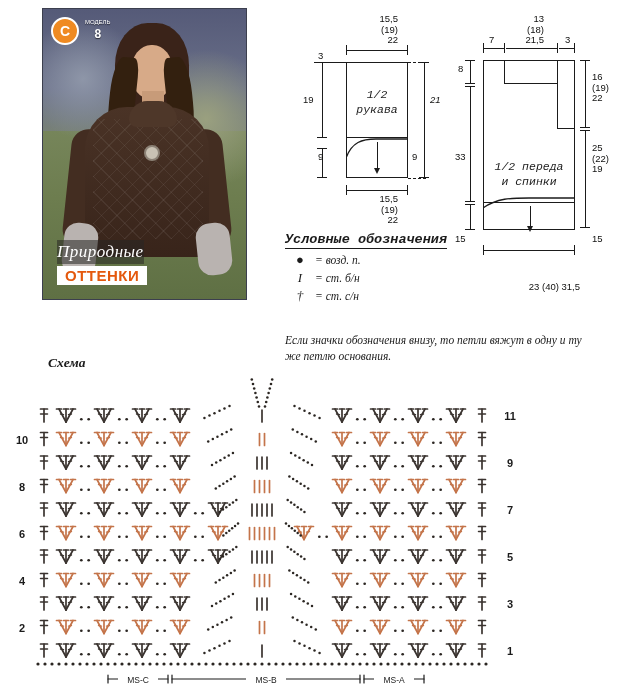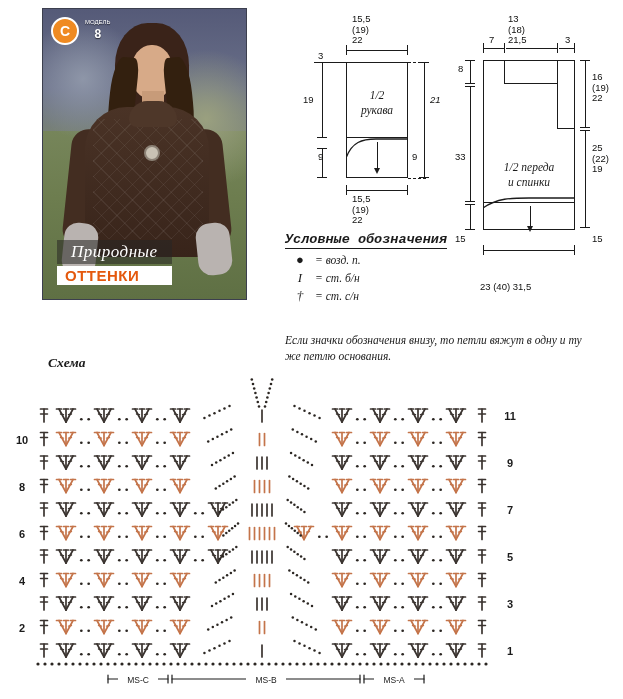--- a/index.html
+++ b/index.html
@@ -103,21 +103,21 @@
   }
   .photo-model-label {
     position:absolute; left:42px; top:10px; color:#fff; font-size:6px; line-height:1.25;
     text-align:center; text-shadow:0 1px 1px rgba(0,0,0,.6);
   }
   .photo-model-label .num { font-size:12px; font-weight:bold; display:block; }
   .cap-wrap { position:absolute; left:14px; bottom:14px; }
   .cap1 {
     display:inline-block; background:rgba(40,38,36,.55); color:#fff;
     font-family:"Liberation Serif", serif; font-style:italic; font-size:17px;
-    padding:2px 14px; letter-spacing:.5px;
+    padding:2px 0; letter-spacing:.5px;
   }
   .cap2 {
     display:block; margin-top:2px; background:#ffffff; color:#e4580d;
     font-weight:bold; font-size:15px; padding:1px 8px; letter-spacing:.5px;
   }
 
   
   .legend-title {
     position:absolute; left:285px; top:232px;
     font-family:Liberation Mono, monospace; font-weight:bold; font-style:italic;
@@ -142,30 +142,30 @@
   .shema-label {
     position:absolute; left:48px; top:355px;
     font-family:"Liberation Serif", serif; font-weight:bold; font-style:italic;
     font-size:13.5px;
   }
 
   
   .sch { position:absolute; }
   .sch-lbl {
     position:absolute; font-size:9.5px; font-family:"Liberation Sans", sans-serif;
-    color:#10100f; white-space:nowrap; line-height:1.12; text-align:left;
+    color:#10100f; white-space:nowrap; line-height:1.12; text-align:right;
   }
   .box {
     position:absolute; border:1.3px solid #1b1b1b; background:transparent;
   }
   .hline { position:absolute; background:#1b1b1b; height:1.3px; }
   .vline { position:absolute; background:#1b1b1b; width:1.3px; }
   .dline { position:absolute; border-top:1.3px dashed #1b1b1b; }
   .piece-name {
-    position:absolute; font-family:Liberation Serif, serif; font-style:italic;
+    position:absolute; font-family:Liberation Mono, monospace; font-style:italic;
     font-size:11.5px; text-align:center; line-height:1.3; color:#1b1b1b;
   }
   .arrow-dn {
     position:absolute; width:0;height:0;
     border-left:3.5px solid transparent; border-right:3.5px solid transparent;
     border-top:6px solid #1b1b1b;
   }
   .tick { position:absolute; background:#1b1b1b; }
 
   

